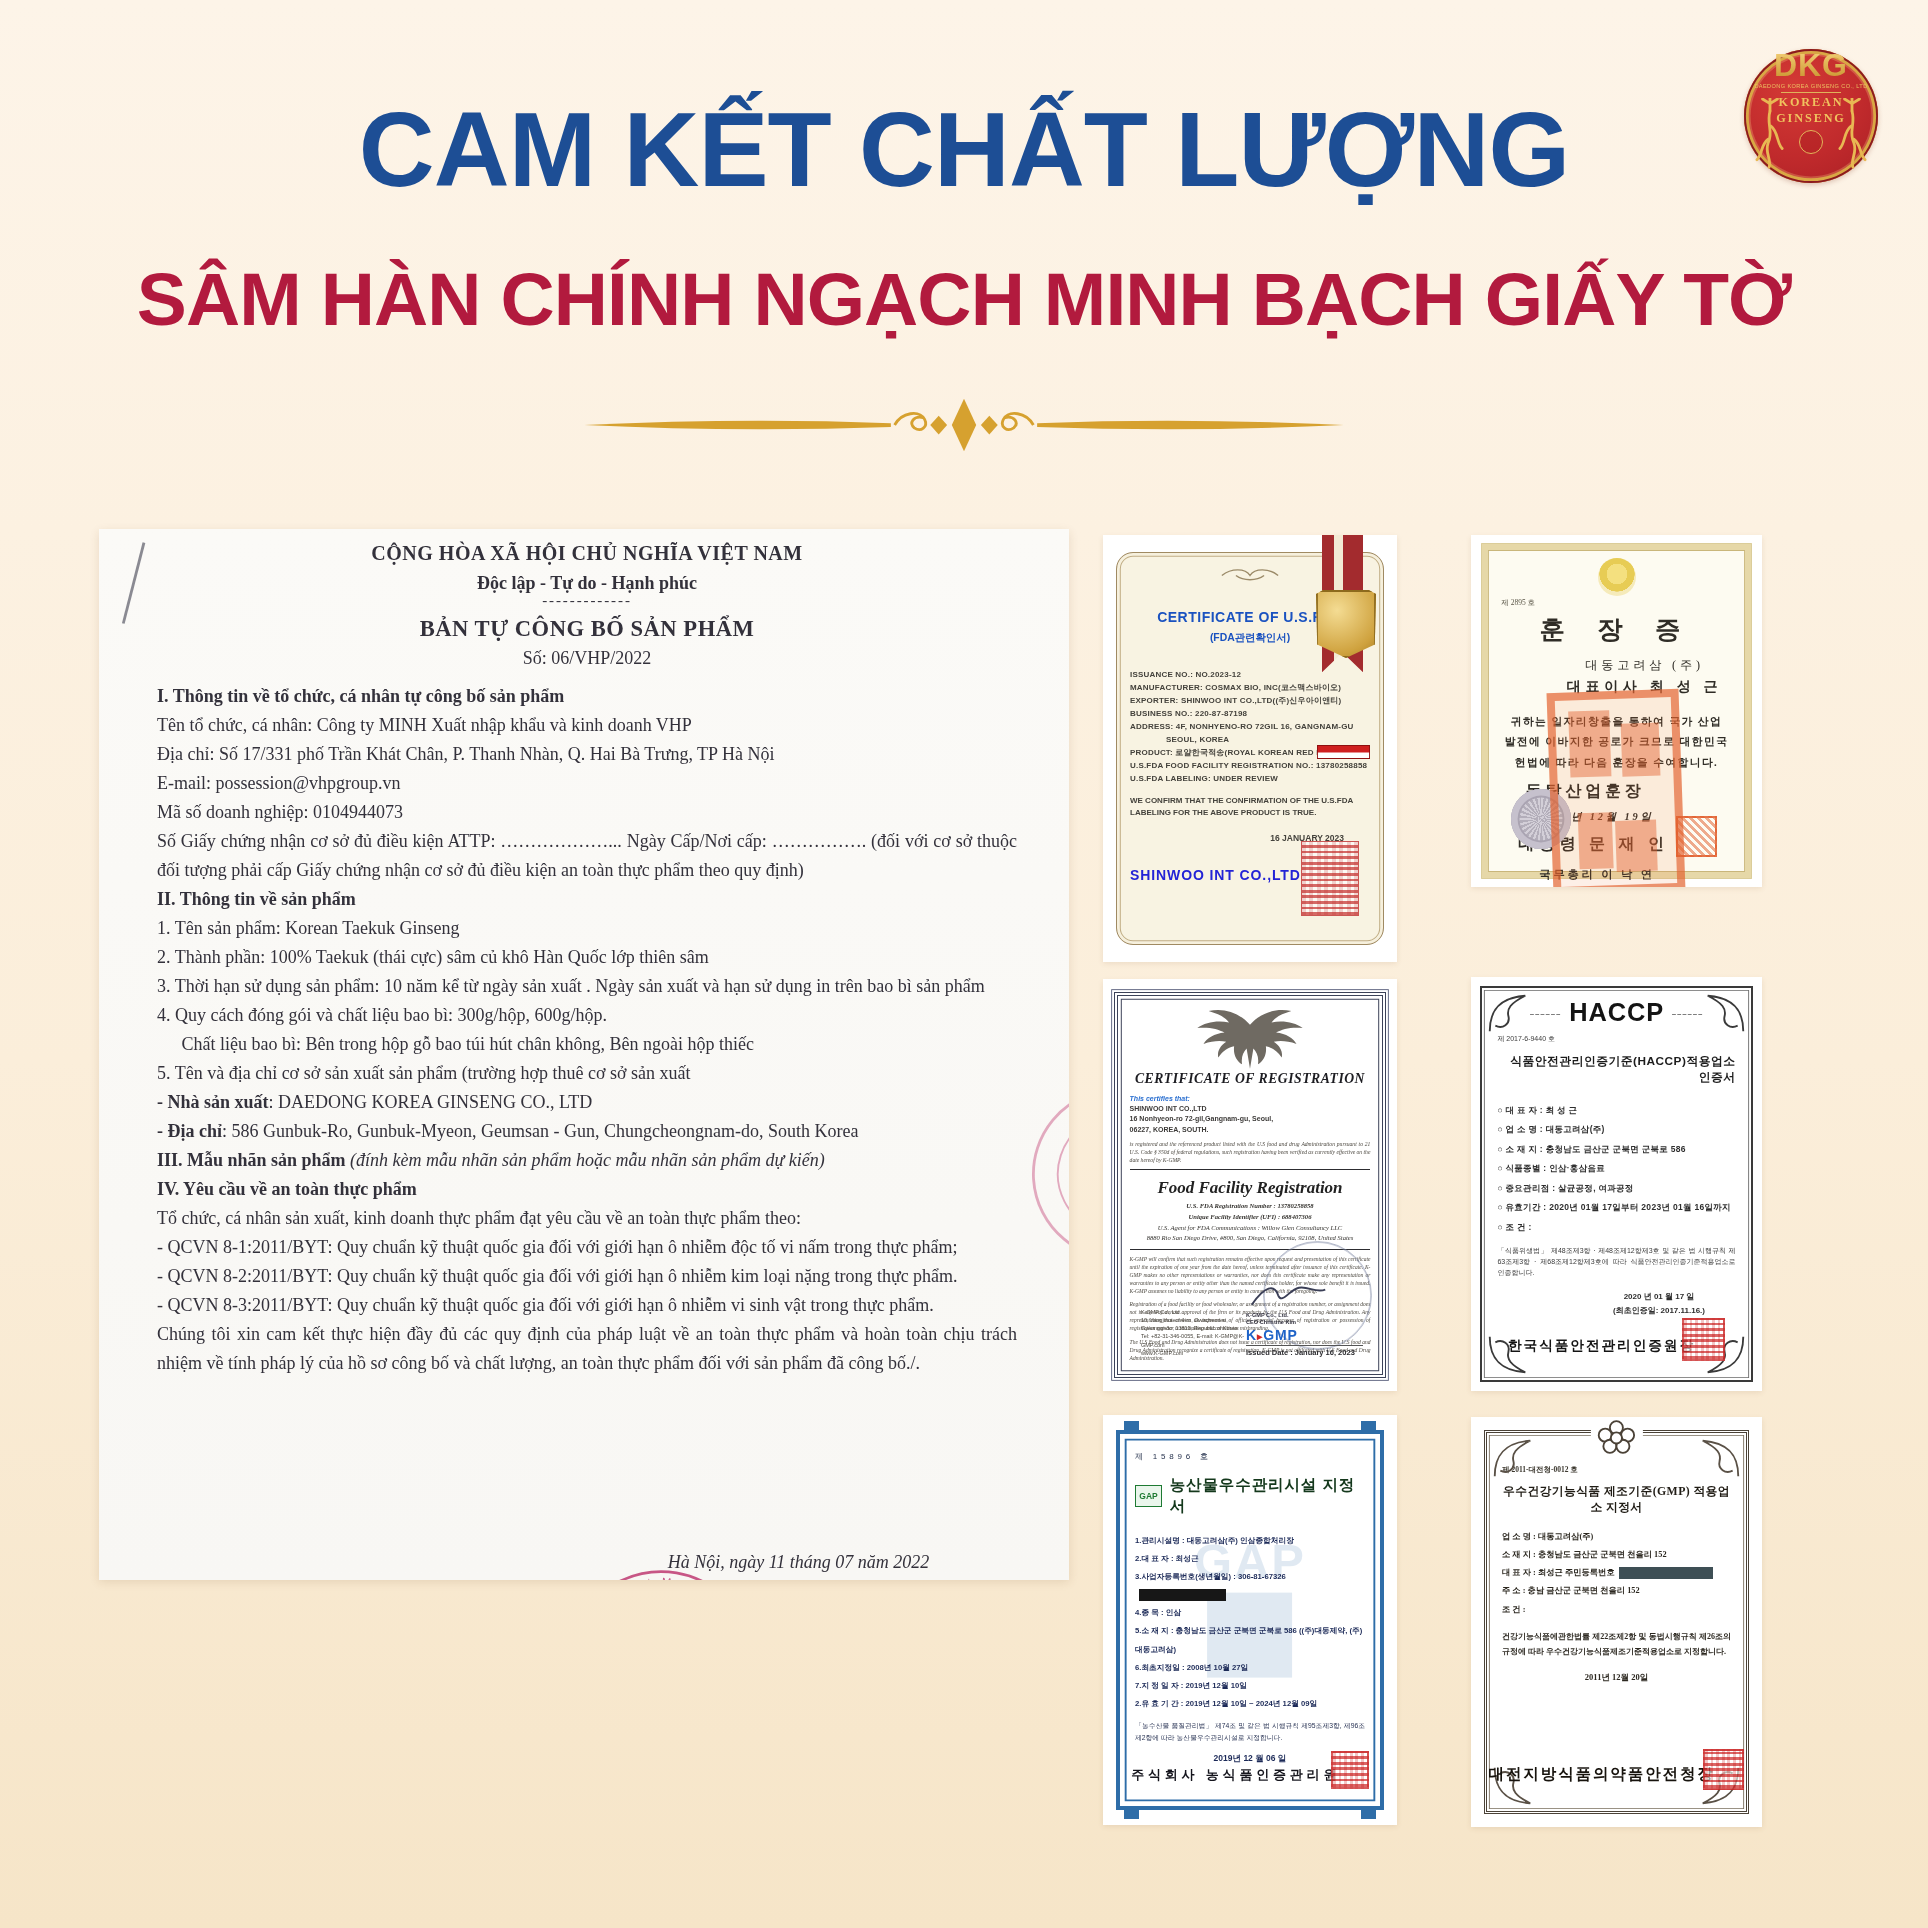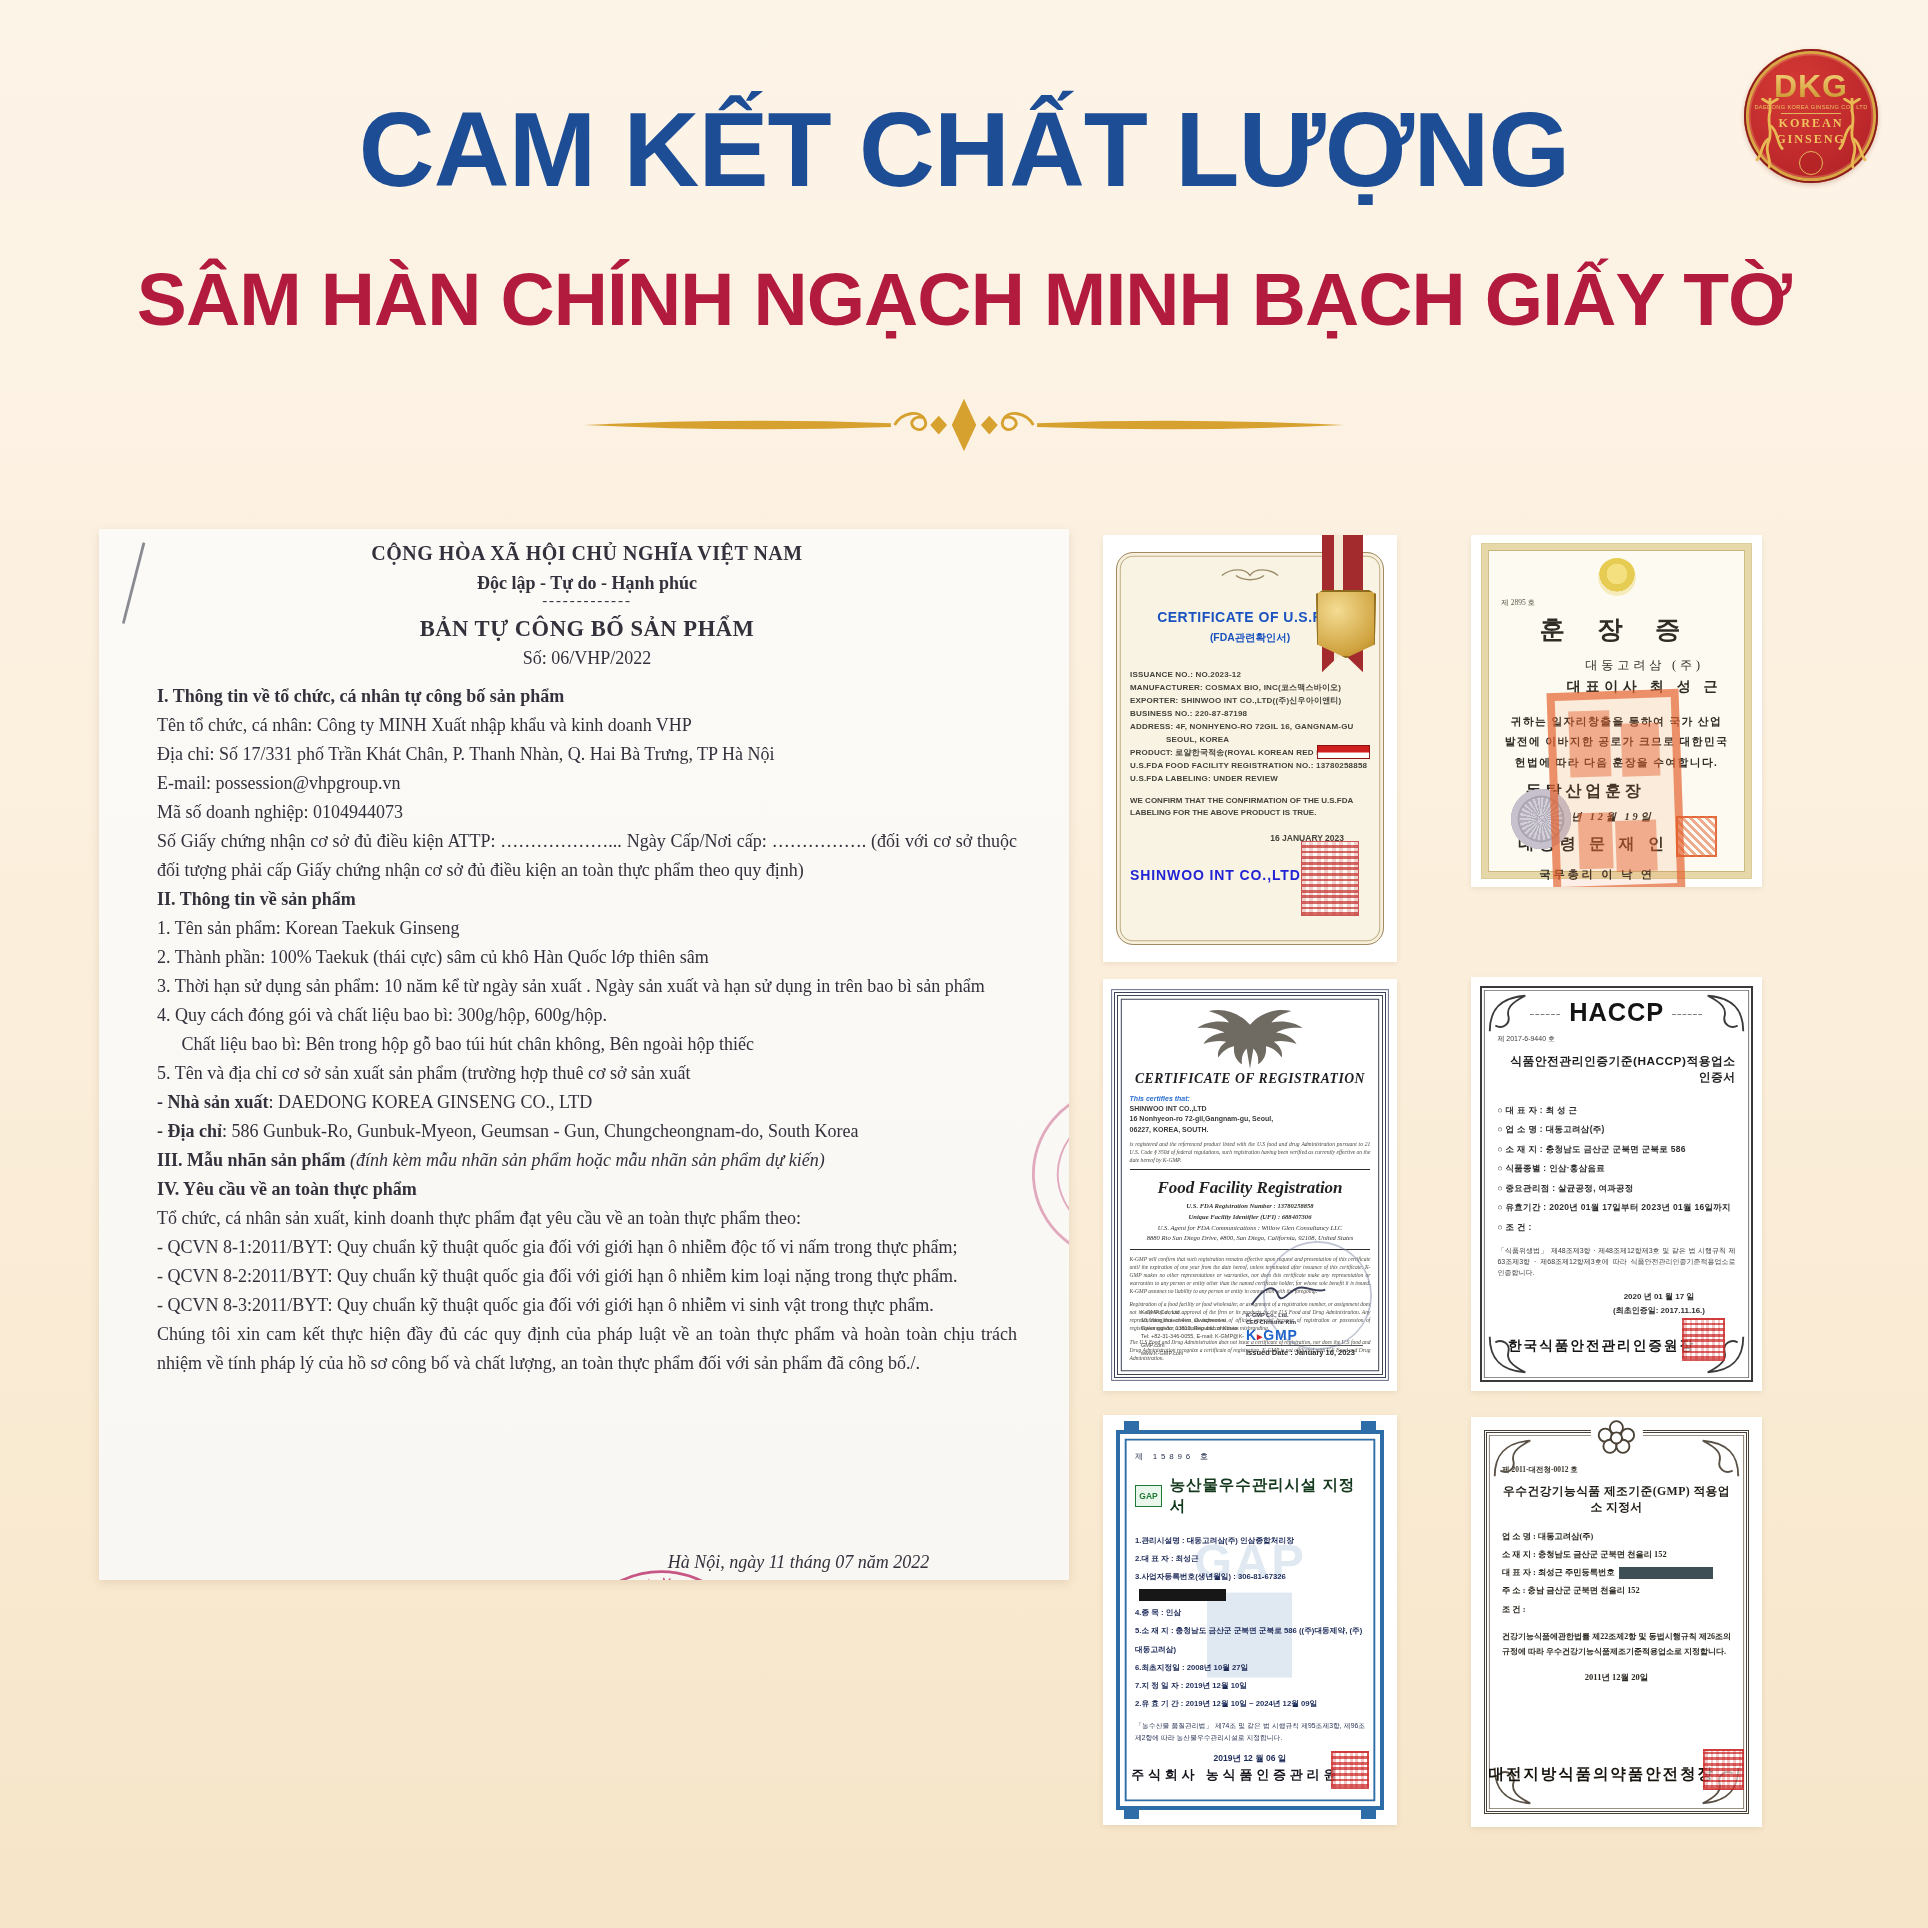--- a/index.html
+++ b/index.html
@@ -13,21 +13,21 @@
   .title { position:absolute; top:90px; left:0; width:100%; text-align:center;
     font-size:105px; font-weight:bold; letter-spacing:-0.9px; color:#1d4e95; }
   .subtitle { position:absolute; top:256px; left:0; width:100%; text-align:center;
     font-size:75px; font-weight:bold; letter-spacing:-0.9px; color:#b21a3e; }
   .divider { position:absolute; top:395px; left:50%; transform:translateX(-50%); }
   
   .logo { position:absolute; left:1744px; top:49px; width:134px; height:134px; border-radius:50%;
     background:radial-gradient(circle at 38% 30%, #d43a35 0%, #c02a2c 55%, #a81e24 100%);
     box-shadow:inset 0 0 0 1.9px #8c1a1f, inset 0 0 0 4.7px #d9a845, inset 0 0 0 6.6px rgba(255,220,140,.25), 0 1.9px 5.6px rgba(120,40,20,.25);
     text-align:center; color:#e9b84d; }
-  .logo-brand { margin-top:21px; font-size:32px; font-weight:bold; letter-spacing:0.9px;
+  .logo-brand { font-size:32px; font-weight:bold; letter-spacing:0.9px;
     background:linear-gradient(180deg,#f6d37a,#c8922c); -webkit-background-clip:text; background-clip:text; color:transparent; line-height:1; }
   .logo-company { font-size:5.6px; letter-spacing:0.4px; color:#ecc061; margin-top:1.9px; }
   .logo-rule { width:60px; height:0.9px; background:#e0b45a; margin:2.8px auto; position:relative; }
   .logo-line { font-family:"Liberation Serif", serif; font-size:12.2px; font-weight:bold; letter-spacing:1.9px; color:#f0c25e; line-height:1.25; }
   .logo-seal { width:24.5px; height:24.5px; border-radius:50%; border:1.9px solid #e3b65a; margin:3.8px auto 0;
     background:rgba(170,30,30,.35); }
   .ginseng { position:absolute; top:49px; width:34px; height:73px; }
   .ginseng.left { left:9.4px; } .ginseng.right { right:9.4px; transform:scaleX(-1); }
   
   .doc { position:absolute; left:99px; top:529px; width:970px; height:1051px;

